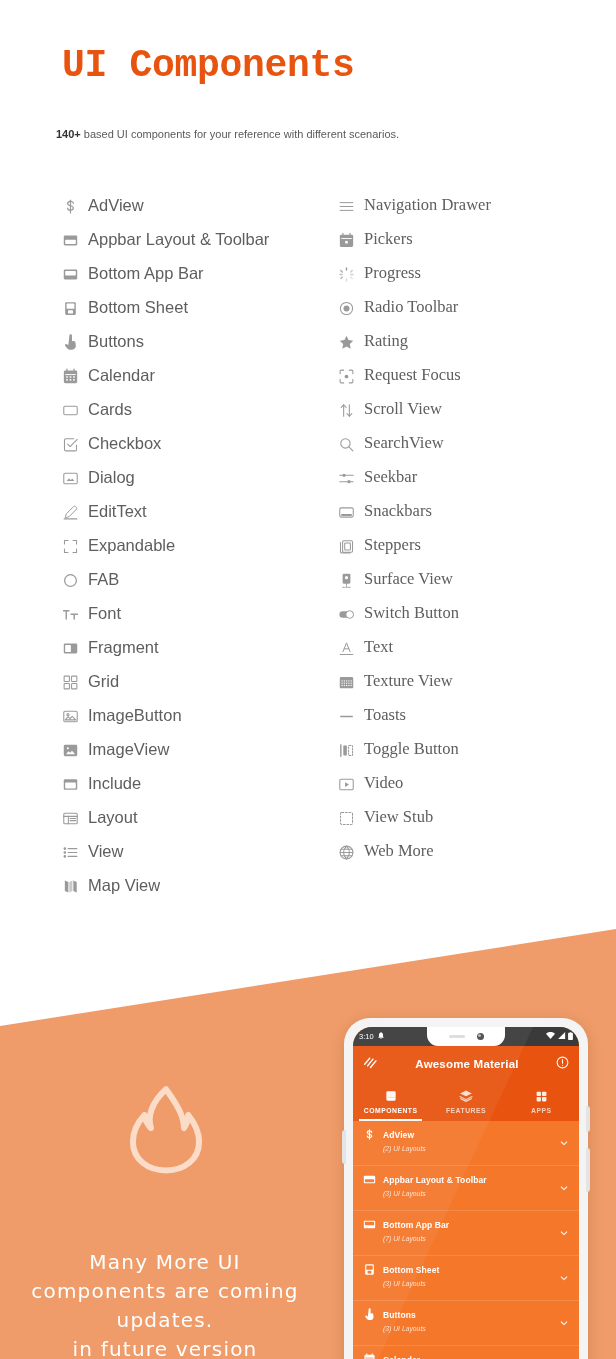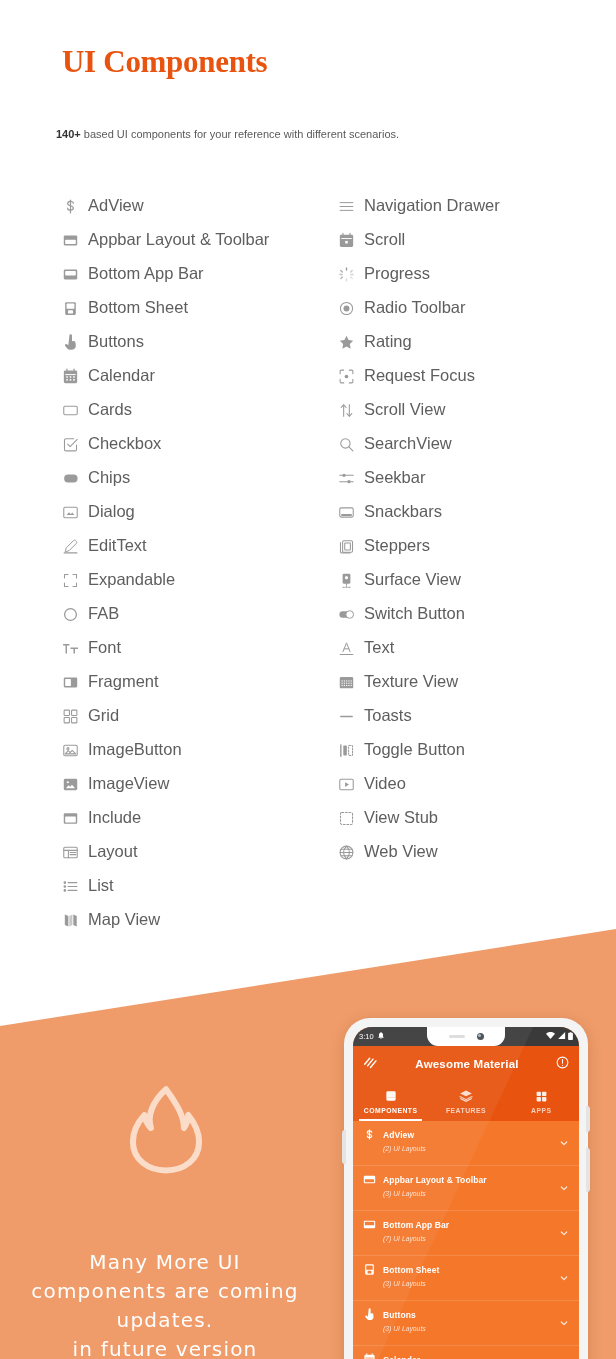--- a/index.html
+++ b/index.html
@@ -8,23 +8,23 @@
     background:#ffffff;
     font-family:"Liberation Sans", sans-serif;
     position:relative;
     overflow:hidden;
   }
 
   
   #page-title {
     position:absolute;
     left:62px; top:44px;
-    font-family:Liberation Serif, serif;
+    font-family:Liberation Mono, monospace;
     font-weight:700;
-    font-size:31px;
+    font-size:38px;
     letter-spacing:-0.3px;
     color:#E8540F;
   }
   #intro {
     position:absolute;
     left:56px; top:120px;
     width:480px;
     font-size:11px;
     line-height:28px;
     color:#5a5a5a;
@@ -33,21 +33,21 @@
 
   
   #list-area {
     position:absolute;
     left:0; top:189px;
     width:616px;
     display:flex;
   }
   .col { width:285px; }
   .col.left  { margin-left:62px; }
-  .col.right { margin-left:-2px; }
+  .col.right { margin-left:-2px;font-family:Liberation Serif, serif; }
 
   .list-item {
     height:34px;
     display:flex;
     align-items:center;
     gap:9px;
     color:#5e5e5e;
     font-size:16.5px;
     white-space:nowrap;
   }
@@ -355,28 +355,20 @@
         <span class="ico">
           <svg width="17" height="17" viewBox="0 0 24 24" fill="none" stroke="currentColor" stroke-width="1.5" stroke-linecap="round" stroke-linejoin="round">
             <path d="M20.5 12.6V19a2 2 0 01-2 2h-13a2 2 0 01-2-2V6a2 2 0 012-2h11"></path>
             <path d="M8 11.5l3.4 3.4L21.5 4.6"></path>
           </svg>
         </span>
         <span class="lbl">Checkbox</span>
       </div>
       <div class="list-item">
         <span class="ico">
-          <svg width="17" height="17" viewBox="0 0 24 24" fill="currentColor">
-            <path d="M3 12a5.6 5.6 0 015.6-5.6h7.8a5.6 5.6 0 110 11.2H8.6A5.6 5.6 0 013 12z"></path>
-          </svg>
-        </span>
-        <span class="lbl">Chips</span>
-      </div>
-      <div class="list-item">
-        <span class="ico">
           <svg width="17" height="17" viewBox="0 0 24 24" fill="none" stroke="currentColor" stroke-width="1.5" stroke-linecap="round" stroke-linejoin="round">
             <rect x="2.5" y="4.5" width="19" height="15" rx="2"></rect>
             <path d="M6.6 15.5l3.4-4 2.4 2.8 2-2.2 3 3.4z" fill="currentColor" stroke="none"></path>
           </svg>
         </span>
         <span class="lbl">Dialog</span>
       </div>
       <div class="list-item">
         <span class="ico">
           <svg width="17" height="17" viewBox="0 0 24 24" fill="none" stroke="currentColor" stroke-width="1.5" stroke-linecap="round" stroke-linejoin="round">
@@ -475,21 +467,21 @@
       </div>
       <div class="list-item">
         <span class="ico">
           <svg width="17" height="17" viewBox="0 0 24 24" fill="none" stroke="currentColor" stroke-width="1.5" stroke-linecap="round" stroke-linejoin="round">
             <path d="M8.5 6.5h12.5M8.5 12h12.5M8.5 17.5h12.5"></path>
             <circle cx="4" cy="6.5" r="1.1" fill="currentColor"></circle>
             <circle cx="4" cy="12" r="1.1" fill="currentColor"></circle>
             <circle cx="4" cy="17.5" r="1.1" fill="currentColor"></circle>
           </svg>
         </span>
-        <span class="lbl">List</span>
+        <span class="lbl">View</span>
       </div>
       <div class="list-item">
         <span class="ico">
           <svg width="17" height="17" viewBox="0 0 24 24" fill="currentColor">
             <path d="M4 3.5l5 2v15l-5-2z"></path>
             <path d="M10.3 5.5l4.4-2v15l-4.4 2z" opacity=".55"></path>
             <path d="M16 3.5l4.8 2v15l-4.8-2z"></path>
           </svg>
         </span>
         <span class="lbl">Map View</span>
@@ -506,21 +498,21 @@
       </div>
       <div class="list-item">
         <span class="ico">
           <svg width="17" height="17" viewBox="0 0 24 24" fill="currentColor">
             <rect x="2.6" y="4" width="18.8" height="17" rx="2"></rect>
             <rect x="4.6" y="8.6" width="14.8" height="1.3" fill="#fff"></rect>
             <rect x="10.2" y="12.6" width="3.6" height="3.6" fill="#fff"></rect>
             <path d="M7 2v2.6M17 2v2.6" stroke="currentColor" stroke-width="1.7" stroke-linecap="round"></path>
           </svg>
         </span>
-        <span class="lbl">Scroll</span>
+        <span class="lbl">Pickers</span>
       </div>
       <div class="list-item">
         <span class="ico">
           <svg width="17" height="17" viewBox="0 0 24 24" fill="currentColor">
             <g>
               <rect x="11" y="1.8" width="2" height="5" rx="1"></rect>
               <rect x="11" y="17.2" width="2" height="5" rx="1" opacity=".35"></rect>
               <rect x="1.8" y="11" width="5" height="2" rx="1" opacity=".6"></rect>
               <rect x="17.2" y="11" width="5" height="2" rx="1" opacity=".45"></rect>
               <rect x="4" y="4.8" width="2" height="5" rx="1" transform="rotate(-45 5 7.3)" opacity=".8"></rect>
@@ -701,21 +693,21 @@
       </div>
       <div class="list-item">
         <span class="ico">
           <svg width="17" height="17" viewBox="0 0 24 24" fill="none" stroke="currentColor" stroke-width="1.5" stroke-linecap="round" stroke-linejoin="round">
             <circle cx="12" cy="12" r="9"></circle>
             <path d="M3 12h18"></path>
             <path d="M3.9 7.5h16.2M3.9 16.5h16.2"></path>
             <path d="M12 3c2.8 3 4.2 6 4.2 9s-1.4 6-4.2 9c-2.8-3-4.2-6-4.2-9S9.2 6 12 3z"></path>
           </svg>
         </span>
-        <span class="lbl">Web View</span>
+        <span class="lbl">Web More</span>
       </div>
     </div>
 </div>
 
 <div id="orange-band"></div>
 
 <div id="flame-icon">
   <svg width="92" height="92" viewBox="0 0 64 64" fill="none">
     <path d="M32 5 C22 14 19 24 21.5 32 C19.5 30 17.5 26.5 17 23 C11.5 29 9 36 9 41.5 C9 54 19.5 61.5 32 61.5 C44.5 61.5 55 54 55 41.5 C55 35 52 28.5 47.5 23 C47 27 46 30 44.5 32 C44.5 24 40 16 32 5 Z" stroke="#FBDCC8" stroke-width="4.2" stroke-linejoin="round" stroke-linecap="round" fill="none"></path>
   </svg>

